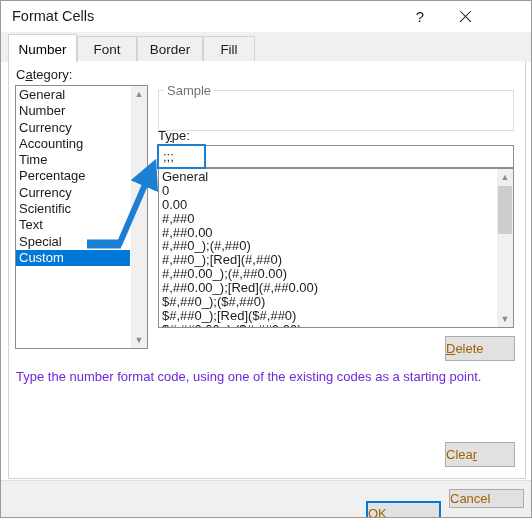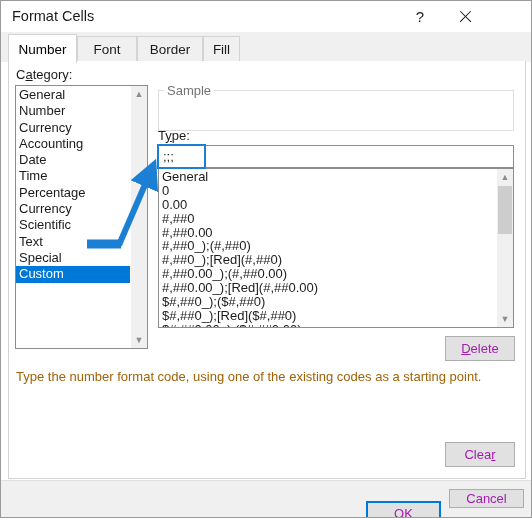--- a/index.html
+++ b/index.html
@@ -232,43 +232,42 @@
   #type-list { left: 157px; top: 167px; width: 356px; height: 160px; }
   #type-list .list-items { right: 17px; }
   #type-list .list-item { height: 13.9px; line-height: 13.9px; font-size: 13px; }
 
   
   .btn {
     position: absolute;
     box-sizing: border-box;
     background: #e1e1e1;
     border: 1px solid #adadad;
-    color: #a21caf;
+    color: #a16207;
     font-family: "Liberation Sans", sans-serif;
     font-size: 13px;
     display: flex;
     align-items: center;
-    justify-content: center;
     cursor: default;
     padding: 0;
   }
   .btn.focus {
     border: 2px solid #0078d7;
     background: #e1e1e1;
   }
   #delete-button { left: 444px; top: 335px; width: 70px; height: 25px; }
   #clear-button  { left: 444px; top: 441px; width: 70px; height: 25px; }
 
   #hint-text {
     position: absolute;
     left: 15px;
     top: 368px;
     width: 490px;
     font-size: 13px;
-    color: #a16207;
+    color: #6d28d9;
   }
 
   
   .footer {
     position: absolute;
     left: 0;
     top: 479px;
     width: 532px;
     height: 39px;
     background: #f0f0f0;
@@ -314,38 +313,37 @@
   <div class="tabstrip">
     <div class="tab active" style="left:7px; width:69px;">
       <span>Number</span>
     </div>
     <div class="tab" style="left:76px; width:60px;">
       <span>Font</span>
     </div>
     <div class="tab" style="left:136px; width:66px;">
       <span>Border</span>
     </div>
-    <div class="tab" style="left:202px; width:37px;">
+    <div class="tab" style="left:202px; width:52px;">
       <span>Fill</span>
     </div>
   </div>
 
   <div class="body-panel"></div>
 
   <div class="field-label" style="left:15px; top:66px;">
     <span>C</span><span class="accel">a</span><span>tegory:</span>
   </div>
 
   <div class="listbox" id="category-list">
     <div class="list-items" id="category-items">
         <div class="list-item">General</div>
         <div class="list-item">Number</div>
         <div class="list-item">Currency</div>
         <div class="list-item">Accounting</div>
-        <div class="list-item">Date</div>
         <div class="list-item">Time</div>
         <div class="list-item">Percentage</div>
         <div class="list-item">Currency</div>
         <div class="list-item">Scientific</div>
         <div class="list-item">Text</div>
         <div class="list-item">Special</div>
         <div class="list-item selected">Custom</div>
       </div>
     <div class="vscroll">
       <div class="arrow up">▲</div>

